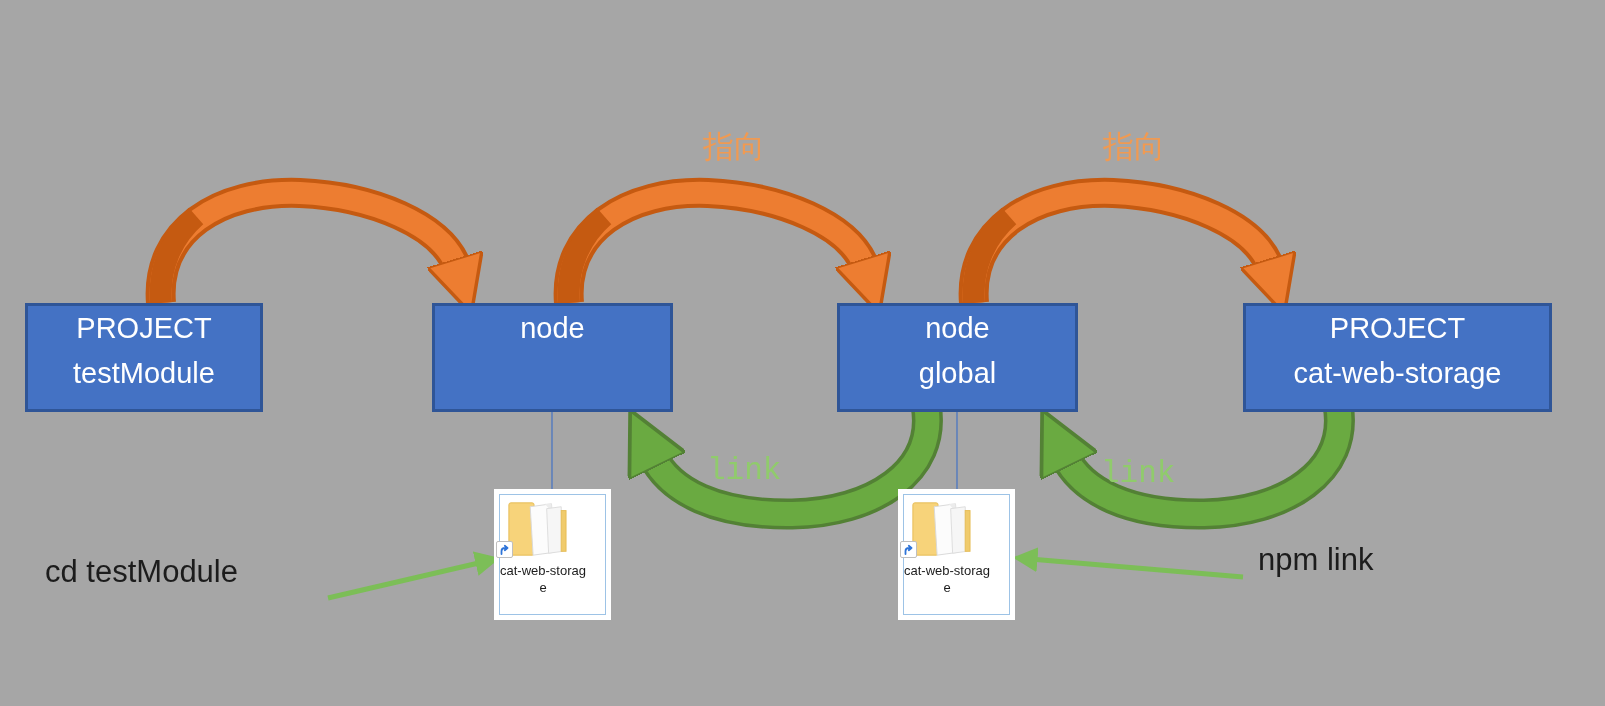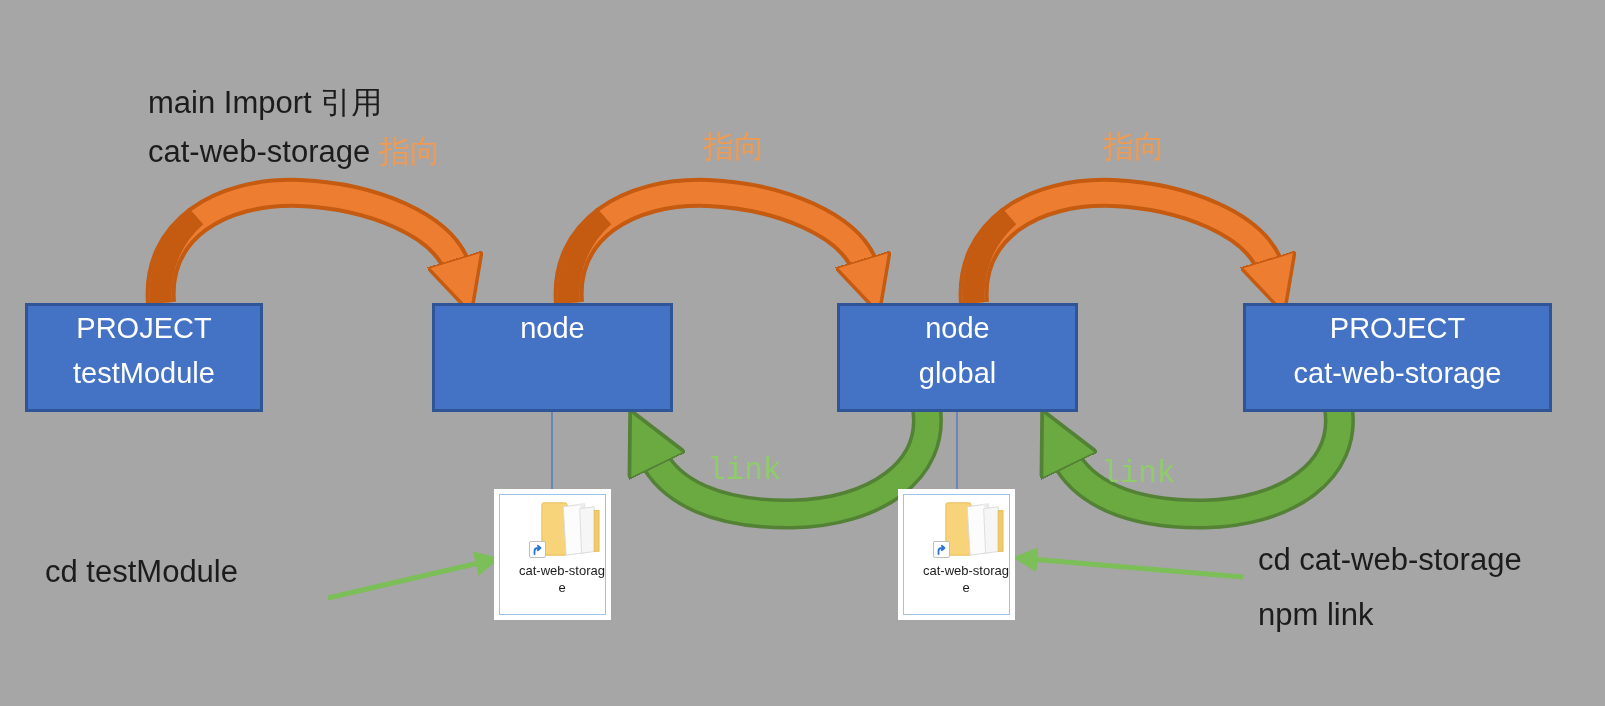--- a/index.html
+++ b/index.html
@@ -48,21 +48,21 @@
   
   .folder-card{
     position:absolute;width:117px;height:131px;box-sizing:border-box;
     background:#fff;padding:5px;
   }
   .fc1{left:494px;top:489px;}
   .fc2{left:898px;top:489px;}
   .folder-card-inner{
     box-sizing:border-box;width:100%;height:100%;
     border:1px solid var(--card-border);
-    display:flex;flex-direction:column;align-items:flex-end;
+    display:flex;flex-direction:column;align-items:flex-start;
   }
   .folder-art{position:relative;width:72px;height:62px;margin-top:3px;}
   .badge{
     position:absolute;left:-4px;bottom:2px;width:17px;height:17px;box-sizing:border-box;
     background:#fff;border:1px solid #BFBFBF;border-radius:2px;
     display:flex;align-items:center;justify-content:center;
   }
   .caption{font-size:13px;line-height:17px;color:var(--text);text-align:center;margin-top:2px;}
 </style>
 </head>
@@ -178,33 +178,28 @@
           </svg>
         </div>
       </div>
       <div class="caption">
         <div>cat-web-storag</div>
         <div>e</div>
       </div>
     </div>
   </div>
 
-  <div class="note note-import">
-    <div>main Import 引用</div>
-    <div><span>cat-web-storage </span><span class="orange-inline">指向</span></div>
-  </div>
 
   <div class="orange-label pointer2">指向</div>
   <div class="orange-label pointer3">指向</div>
 
   <div class="green-label linkA">link</div>
   <div class="green-label linkB">link</div>
 
   <div class="note cmd-left">
     <div>cd testModule</div>
   </div>
 
   <div class="note cmd-right">
-    <div>cd cat-web-storage</div>
     <div>npm link</div>
   </div>
 
 </div>
 
 </body></html>

